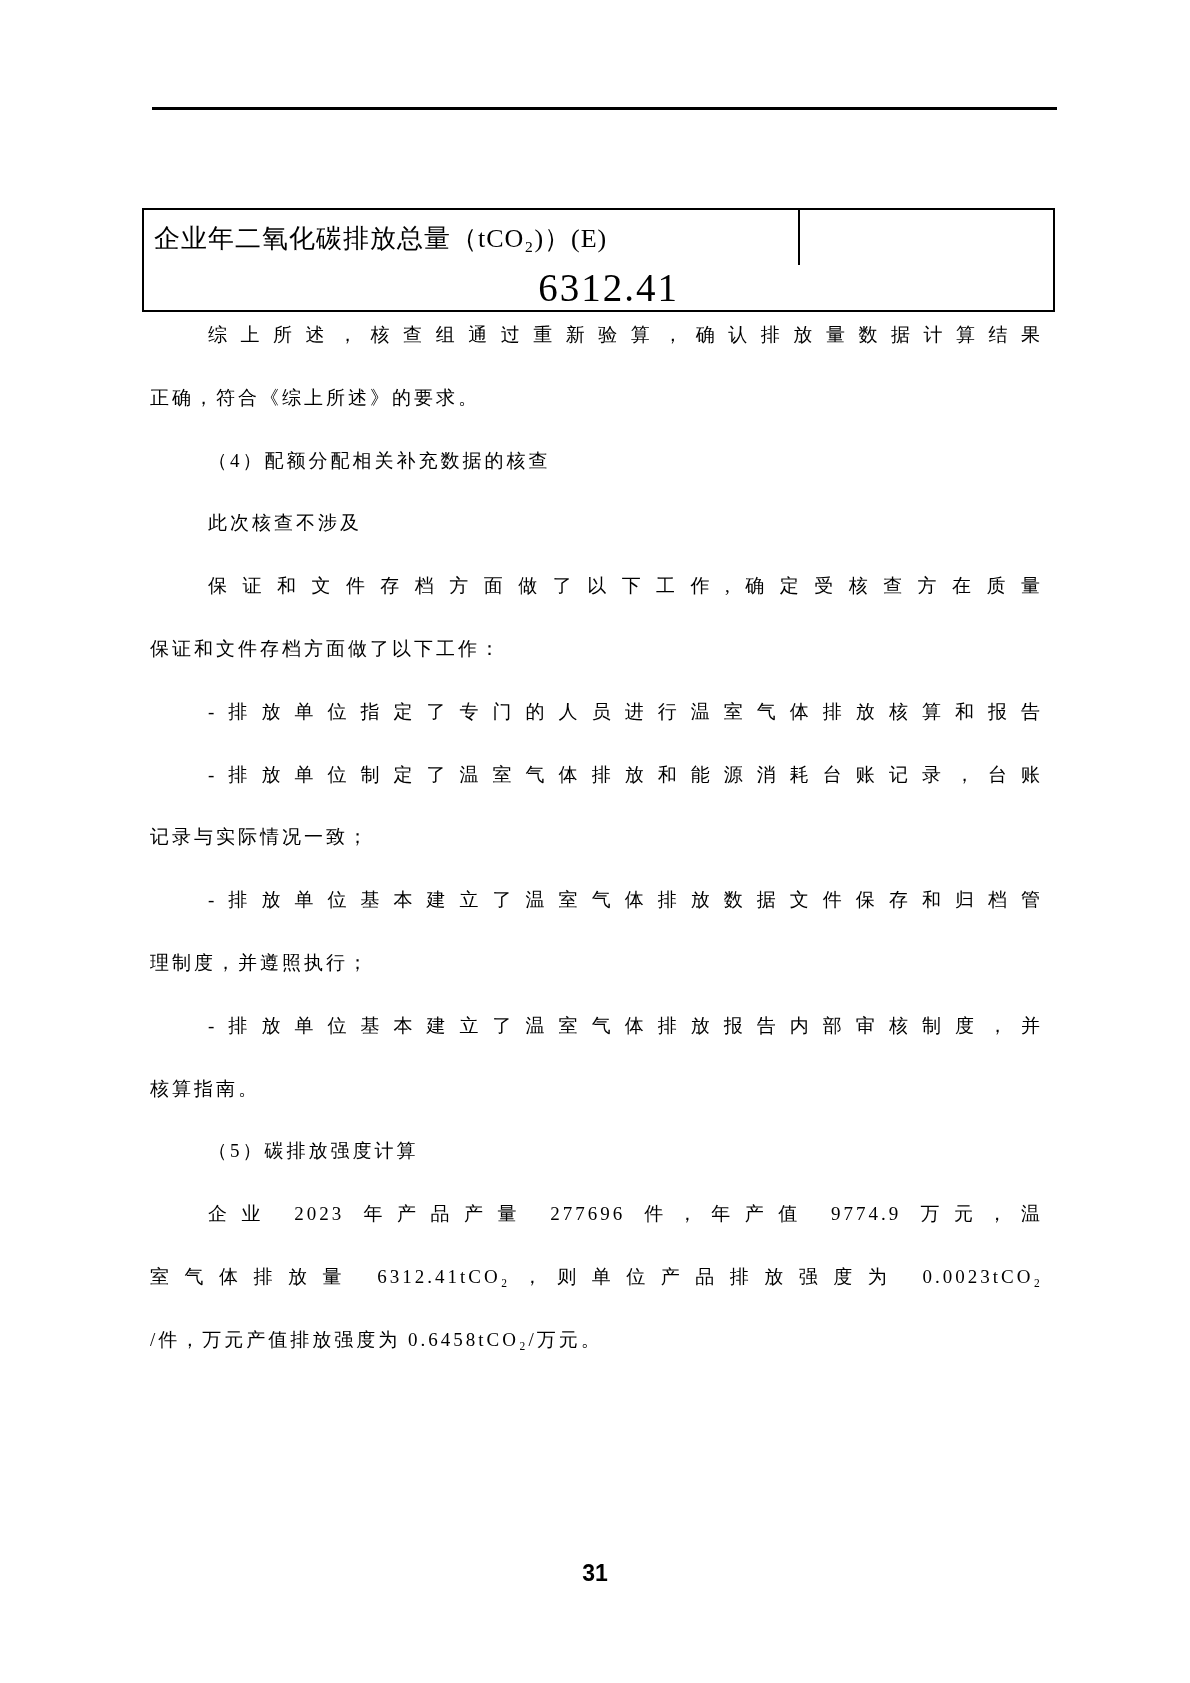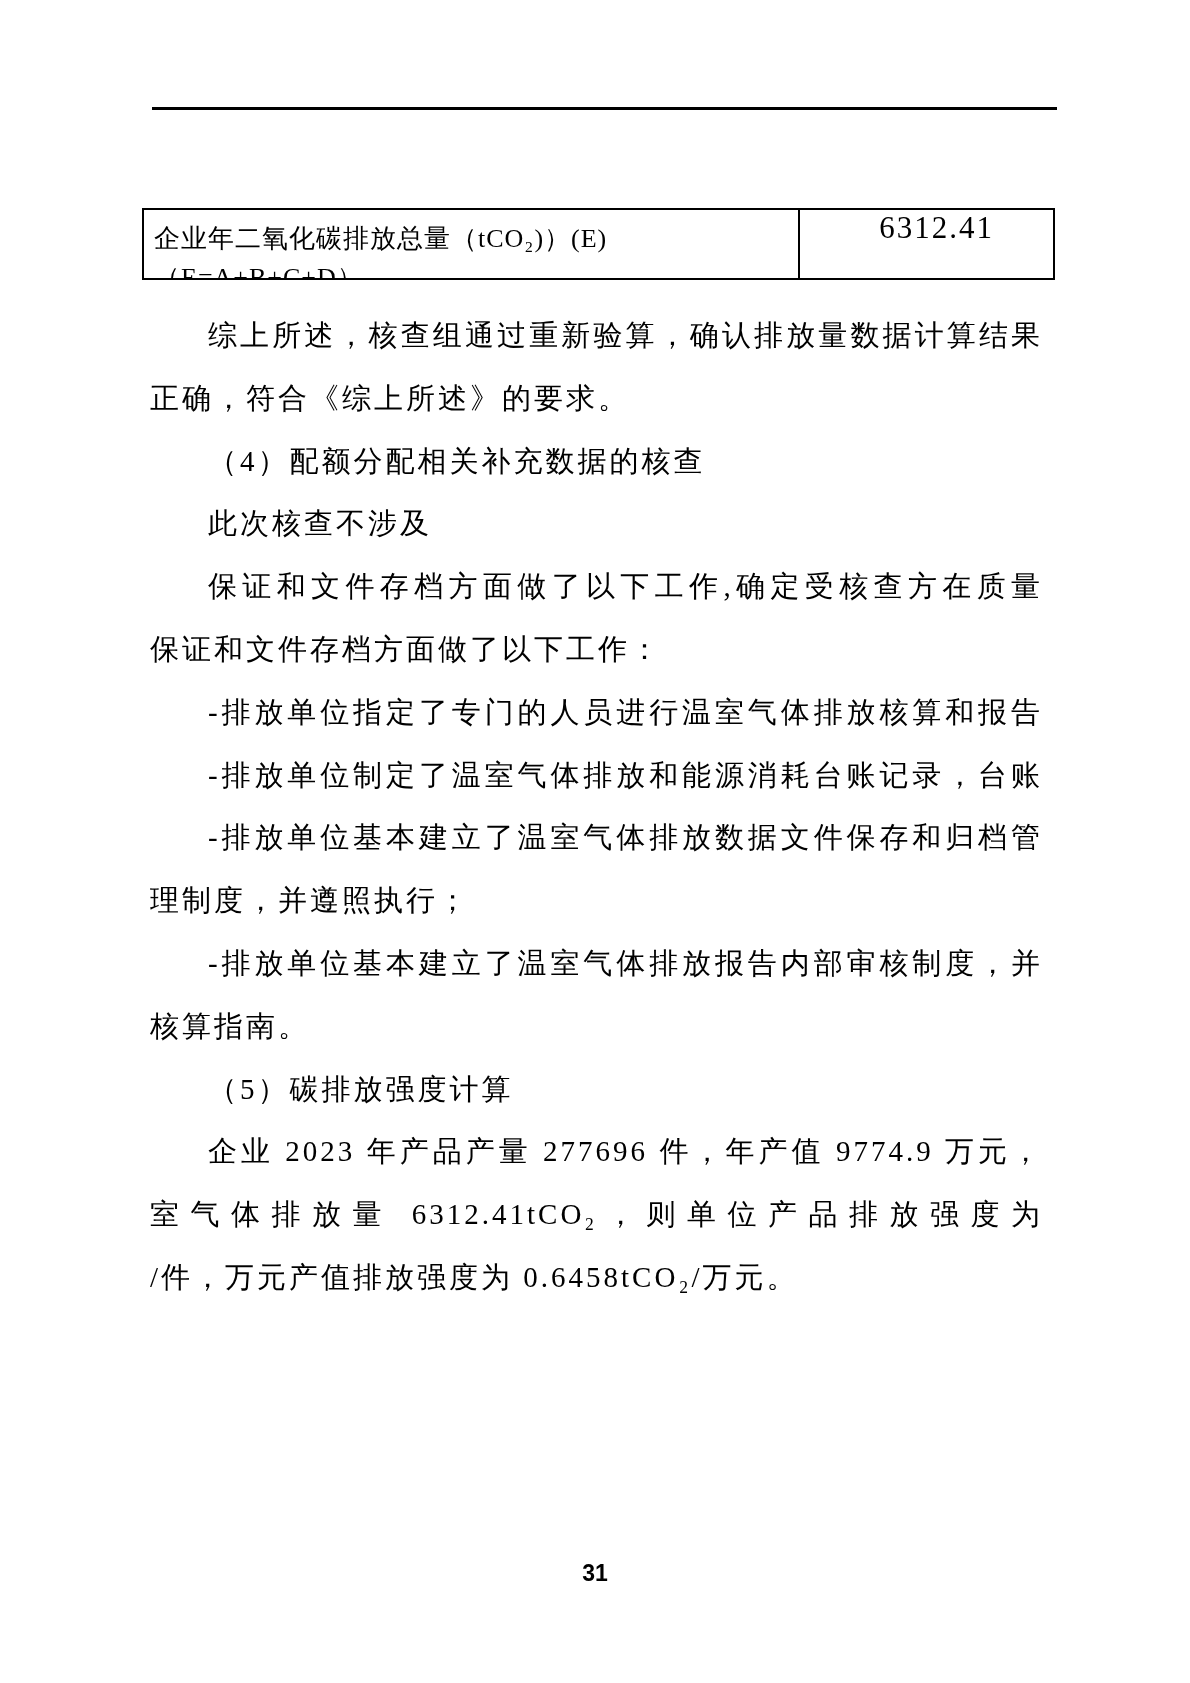--- a/index.html
+++ b/index.html
@@ -19,51 +19,52 @@
     top: 107px;
     width: 905px;
     height: 3px;
     background: #000000;
   }
   .vtable {
     position: absolute;
     left: 142px;
     top: 208px;
     width: 913px;
-    height: 72px;
+    height: 104px;
     border: 2px solid #000000;
     box-sizing: border-box;
     display: flex;
+    flex-direction: column;
   }
   .vtable .c1 {
     width: 656px;
     box-sizing: border-box;
     border-right: 2px solid #000000;
     padding: 9px 6px 0 10px;
     font-size: 26px;
     line-height: 39px;
     letter-spacing: 1px;
     white-space: nowrap;
     overflow: hidden;
   }
   .vtable .c2 {
     flex: 1;
     display: flex;
     align-items: flex-start;
     justify-content: center;
-    font-size: 31px;
+    font-size: 39px;
     letter-spacing: 2px;
     margin-left: 20px;
   }
   .body-text {
     position: absolute;
     left: 150px;
     top: 304px;
     width: 893px;
-    font-size: 29px;
+    font-size: 19px;
   }
   .line {
     height: 62.8px;
     line-height: 62.8px;
     letter-spacing: 3px;
     white-space: nowrap;
   }
   .line.indent { text-indent: 58px; }
   .line.full {
     white-space: normal;
@@ -102,20 +103,21 @@
 
   <div class="body-text">
       <div class="line indent full">综上所述，核查组通过重新验算，确认排放量数据计算结果</div>
       <div class="line">正确，符合《综上所述》的要求。</div>
       <div class="line indent">（4）配额分配相关补充数据的核查</div>
       <div class="line indent">此次核查不涉及</div>
       <div class="line indent full">保证和文件存档方面做了以下工作,确定受核查方在质量</div>
       <div class="line">保证和文件存档方面做了以下工作：</div>
       <div class="line indent full">-排放单位指定了专门的人员进行温室气体排放核算和报告</div>
       <div class="line indent full">-排放单位制定了温室气体排放和能源消耗台账记录，台账</div>
+      <div class="line">记录与实际情况一致；</div>
       <div class="line indent full">-排放单位基本建立了温室气体排放数据文件保存和归档管</div>
       <div class="line">理制度，并遵照执行；</div>
       <div class="line indent full">-排放单位基本建立了温室气体排放报告内部审核制度，并</div>
       <div class="line">核算指南。</div>
       <div class="line indent">（5）碳排放强度计算</div>
       <div class="line indent full">企业 2023 年产品产量 277696 件，年产值 9774.9 万元，温</div>
       <div class="line full">室气体排放量 6312.41tCO₂，则单位产品排放强度为 0.0023tCO₂</div>
       <div class="line">/件，万元产值排放强度为 0.6458tCO₂/万元。</div>
     </div>
 

